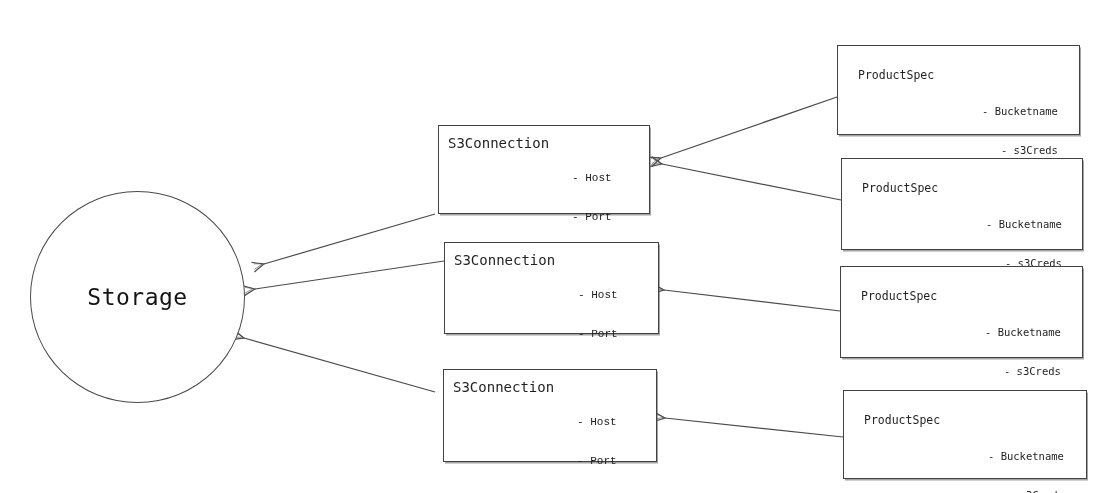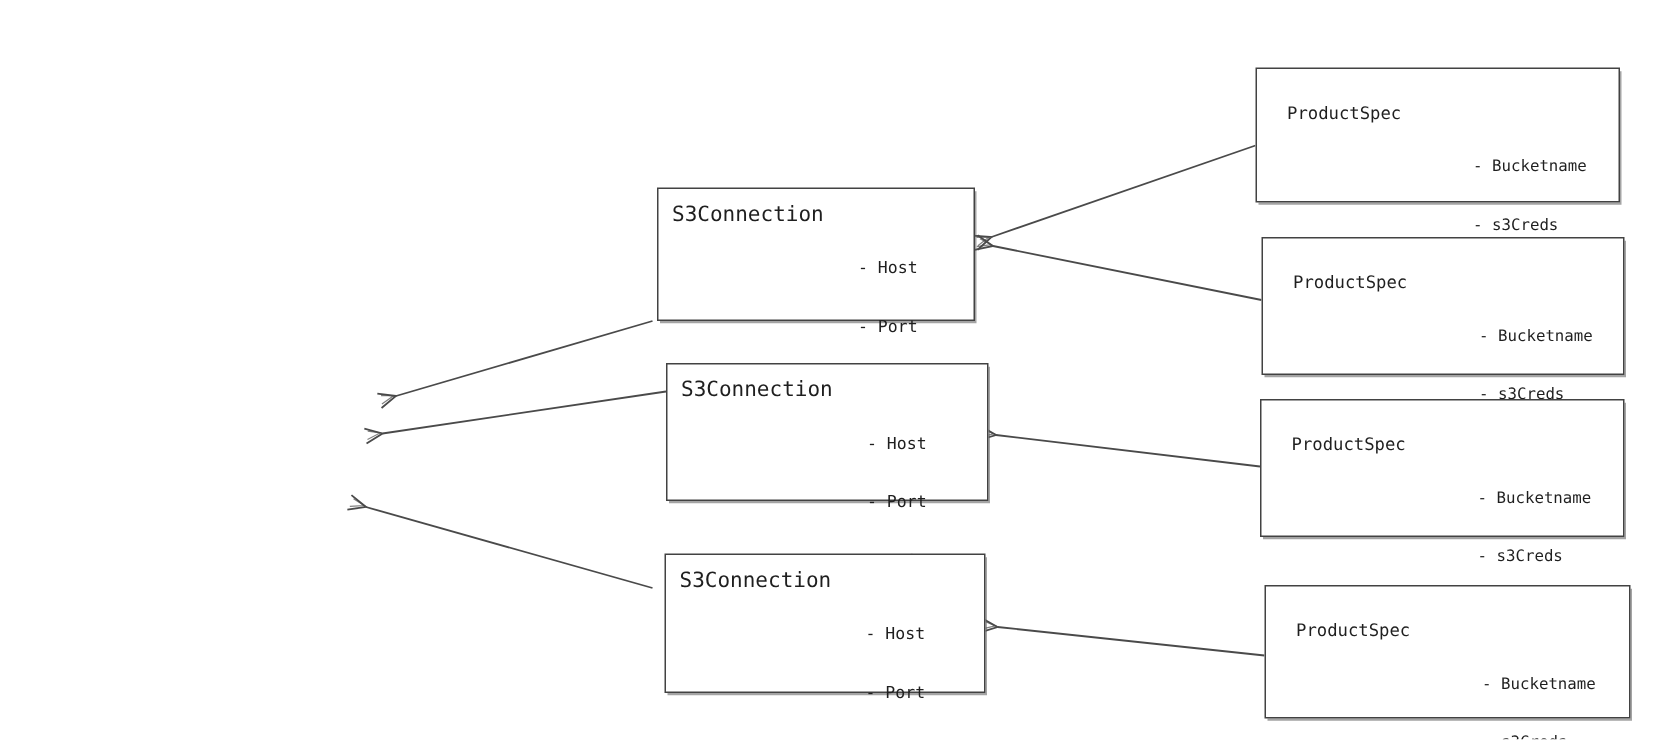--- a/index.html
+++ b/index.html
@@ -34,22 +34,23 @@
     position: absolute;
     white-space: nowrap;
     color: #1f1f1f;
   }
   .s3 .node-title { left: 9px; top: 9px; font-size: 14px; }
   .ps .node-title { left: 20px; top: 22px; font-size: 11.5px; }
   .attrs {
     position: absolute;
     white-space: pre;
     line-height: 13px;
+    text-align: right;
   }
-  .s3 .attrs { left: 133px; top: 20px; font-size: 11px; }
+  .s3 .attrs { left: 133px; top: 20px; font-size: 11px; font-family: Liberation Mono, monospace; }
   .ps .attrs { left: 144px; top: 33px; font-size: 10.5px; }
   .storage-node {
     position: absolute;
     left: 30px; top: 191px;
     width: 215px; height: 212px;
     border: 1.4px solid #4a4a4a;
     border-radius: 50%;
     background: #ffffff;
     display: flex;
     align-items: center;
@@ -76,20 +77,23 @@
     </defs>
     <line x1="837" y1="97" x2="661" y2="158" stroke="#4a4a4a" stroke-width="1.2" marker-end="url(#arrowhead)"></line>
     <line x1="841" y1="200" x2="662" y2="164" stroke="#4a4a4a" stroke-width="1.2" marker-end="url(#arrowhead)"></line>
     <line x1="840" y1="311" x2="664" y2="290" stroke="#4a4a4a" stroke-width="1.2" marker-end="url(#arrowhead)"></line>
     <line x1="843" y1="437" x2="665" y2="418" stroke="#4a4a4a" stroke-width="1.2" marker-end="url(#arrowhead)"></line>
     <line x1="435" y1="214" x2="264" y2="264" stroke="#4a4a4a" stroke-width="1.2" marker-end="url(#arrowhead)"></line>
     <line x1="444" y1="261" x2="255" y2="289" stroke="#4a4a4a" stroke-width="1.2" marker-end="url(#arrowhead)"></line>
     <line x1="435" y1="392" x2="244" y2="338" stroke="#4a4a4a" stroke-width="1.2" marker-end="url(#arrowhead)"></line>
   </svg>
 
+  <div class="storage-node">
+    <span class="storage-label">Storage</span>
+  </div>
 
   <div class="node s3" style="left:438px; top:125px; width:212px; height:89px;">
     <div class="node-title">S3Connection</div>
     <div class="attrs">
       <div>- Host</div>
       <div>- Port</div>
       <div>- TLS</div>
     </div>
   </div>
 

